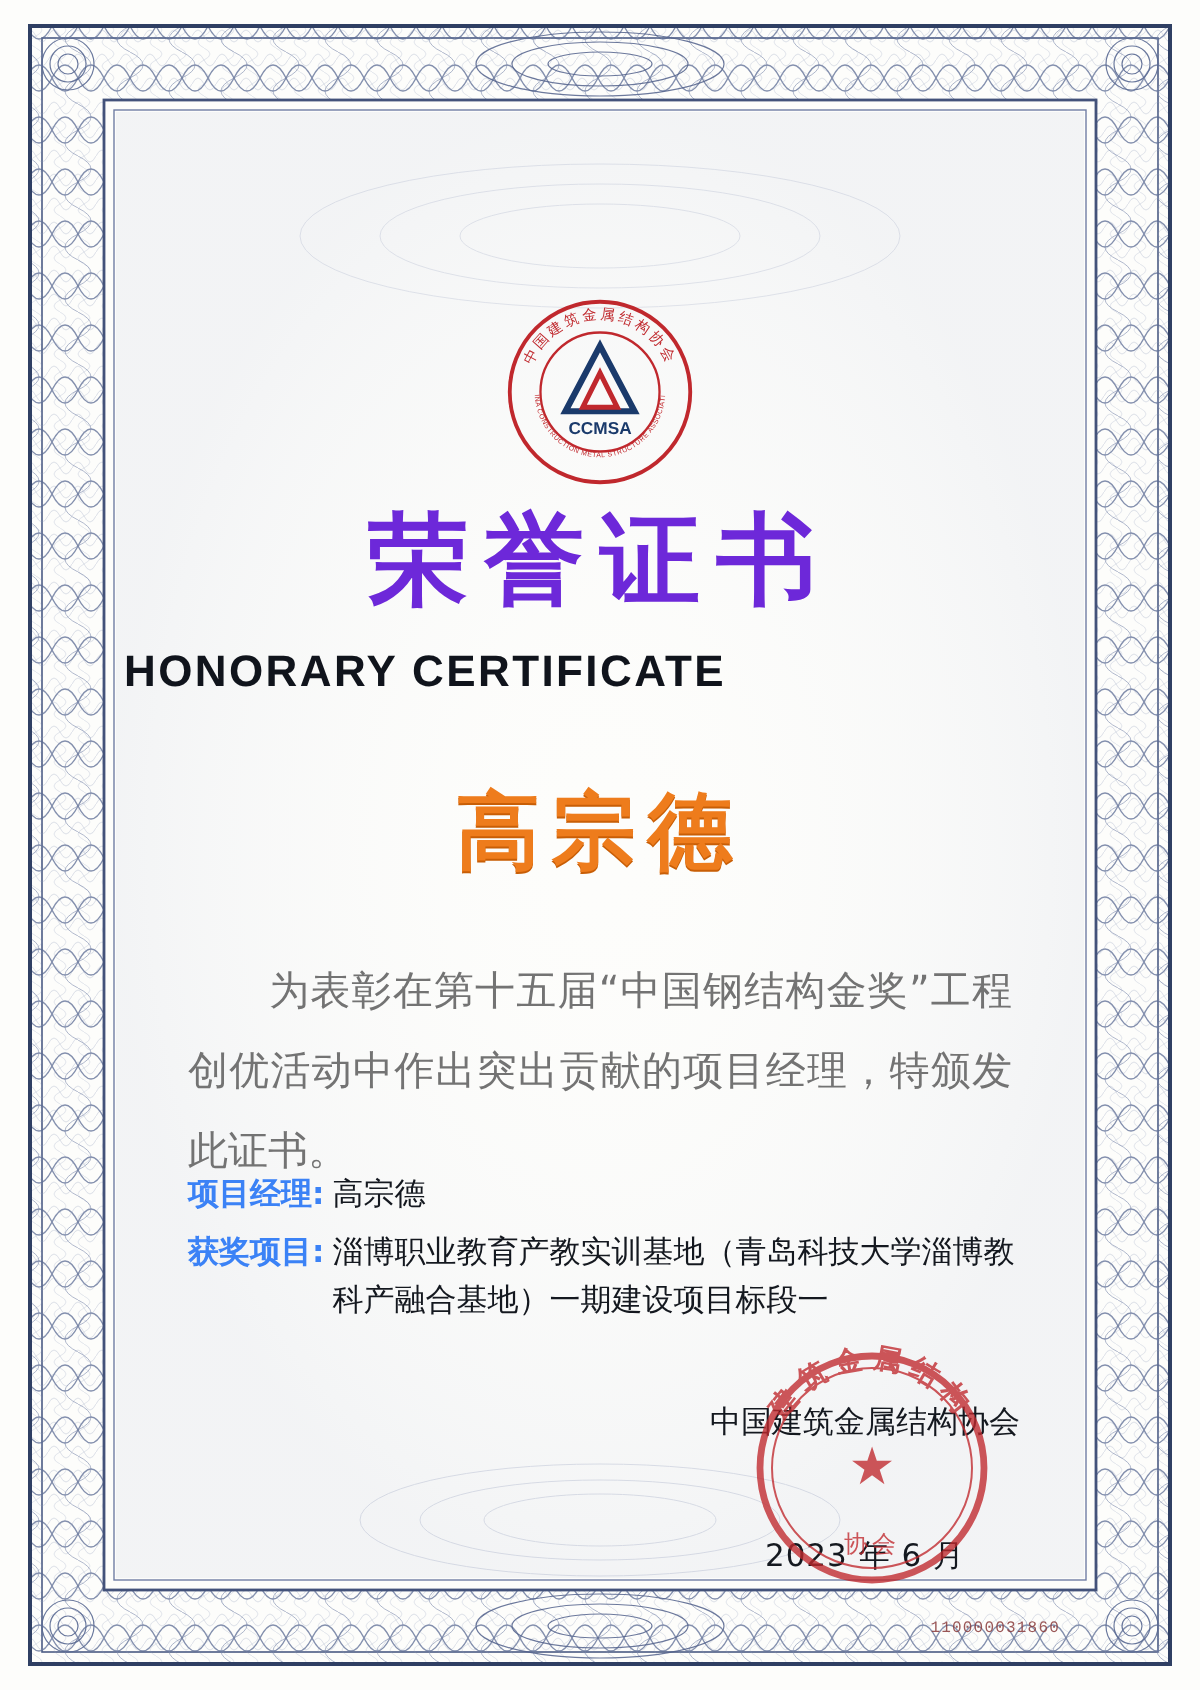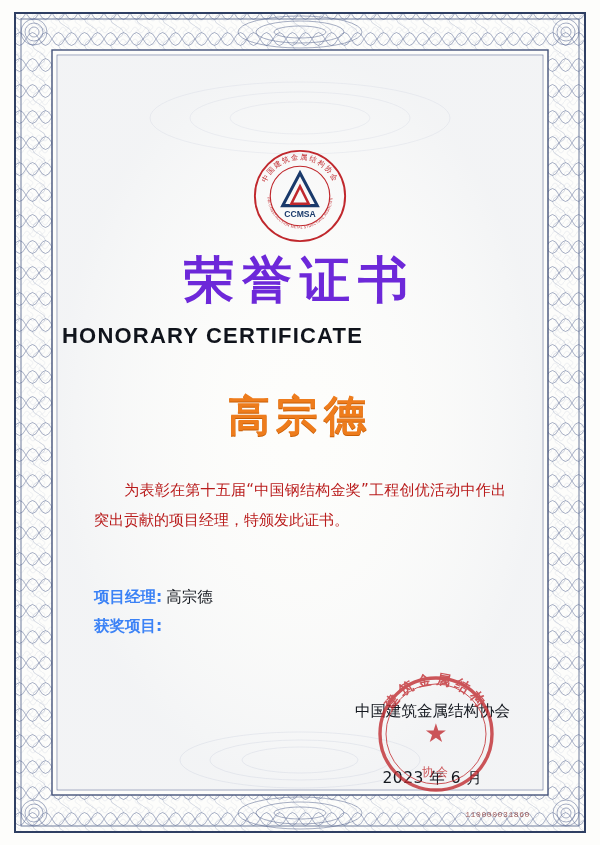--- a/index.html
+++ b/index.html
@@ -89,22 +89,22 @@
     text-shadow: 0 1px 0 #c85e06;
     line-height: 1;
   }
 
   .body-text {
     position: absolute;
     top: 415px;
     left: 32px;
     width: 412px;
     font-family: "DejaVu Sans", sans-serif;
-    font-size: 15px;
-    color: #b91c1c;
+    font-size: 20px;
+    color: #737373;
     line-height: 2.0;
     text-align: justify;
   }
   .body-text .indent { display: inline-block; width: 2em; }
 
   .fields {
     position: absolute;
     top: 525px;
     left: 32px;
     width: 420px;
@@ -262,20 +262,21 @@
 
     <div class="body-text"><span class="indent"></span><span>为表彰在第十五届“中国钢结构金奖”工程创优活动中作出突出贡献的项目经理，特颁发此证书。</span></div>
 
     <div class="fields">
       <div class="field-row">
         <span class="field-label">项目经理:</span>
         <span class="field-value">高宗德</span>
       </div>
       <div class="field-row">
         <span class="field-label">获奖项目:</span>
+        <span class="field-value">淄博职业教育产教实训基地（青岛科技大学淄博教科产融合基地）一期建设项目标段一</span>
       </div>
     </div>
 
     <div class="signature">
       <div>中国建筑金属结构协会</div>
       <div class="sig-date">2023 年 6 月</div>
     </div>
 
     <div class="seal">
       <svg viewBox="0 0 132 132" xmlns="http://www.w3.org/2000/svg">

